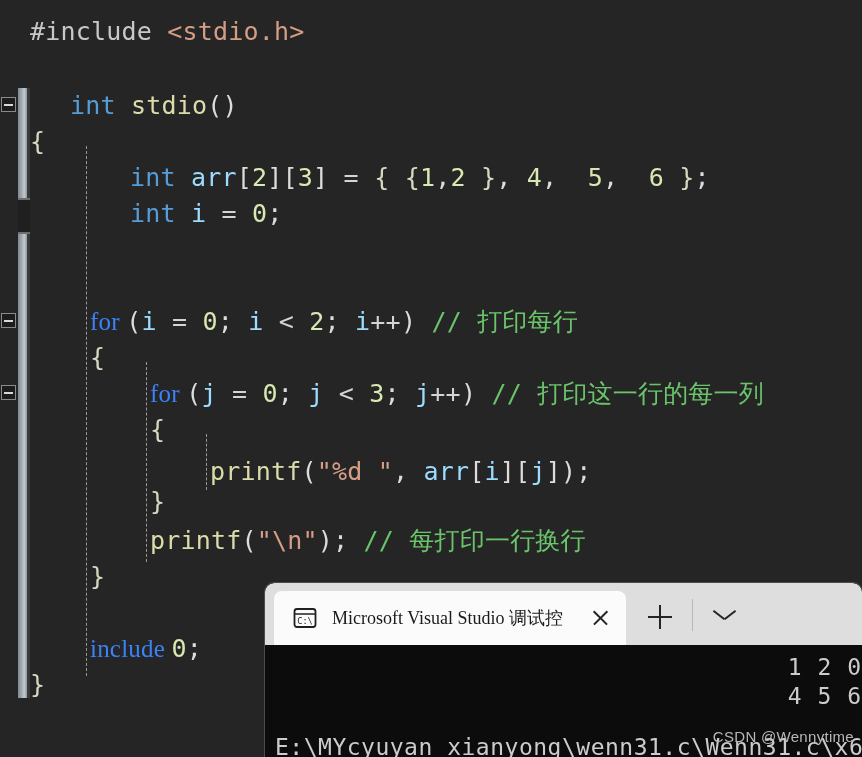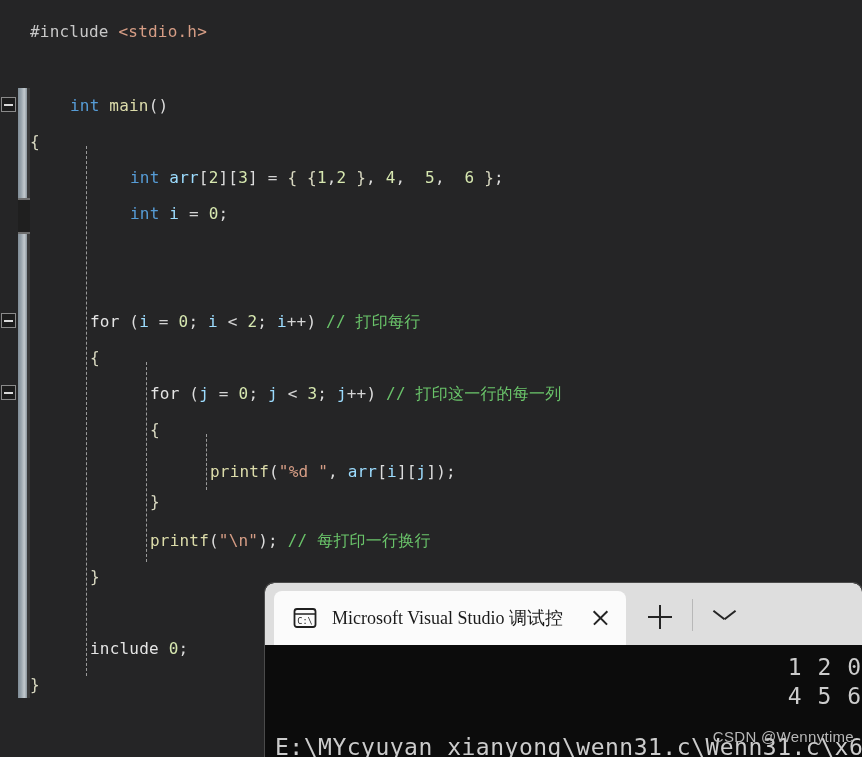--- a/index.html
+++ b/index.html
@@ -74,37 +74,37 @@
     border-top: 2px solid #6e6e6e;
     border-bottom: 2px solid #6e6e6e;
   }
 
   .code-line {
     position: absolute;
     left: 0;
     height: 36px;
     line-height: 36px;
     white-space: pre;
-    font-size: 16px;
+    font-size: 25px;
     letter-spacing: 0.2px;
     color: #dcdcdc;
   }
 
   
   .indent-guide {
     position: absolute;
     width: 0;
     border-left: 1px dashed #9a9a9a;
   }
 
   
   .k-pre   { color: #c8c8c8; }          
   .k-str   { color: #d69d85; }          
   .k-kw    { color: #569cd6; margin-left: 40px; }          
-  .k-ctl   { color: #e5e5e5; }          
+  .k-ctl   { color: #3b82f6; font-family: Liberation Serif, serif; }          
   .k-id    { color: #9cdcfe; }          
   .k-fn    { color: #dcdcaa; }          
   .k-num   { color: #d7e8b0; }          
   .k-punct { color: #dcdcdc; }
   .k-brace { color: #d8d8c0; }
   .k-cmt   { color: #6ac46a; }          
   .k-op    { color: #d4d4d4; }
 
   
   #console-window {
@@ -243,21 +243,21 @@
       <div class="fold-box" style="top: 385px;"></div>
     </div>
 
   <div id="change-bar"></div>
   <div id="change-bar-edge"></div>
 
   <div id="current-line"></div>
 
   <div id="code-surface">
       <div class="code-line" style="top: 14px; left: 0px;"><span class="k-pre">#include </span><span class="k-str">&lt;stdio.h&gt;</span></div>
-      <div class="code-line" style="top: 88px; left: 0px;"><span class="k-kw">int </span><span class="k-fn">main</span><span class="k-punct">()</span></div>
+      <div class="code-line" style="top: 88px; left: 0px;"><span class="k-kw">int </span><span class="k-fn">stdio</span><span class="k-punct">()</span></div>
       <div class="code-line" style="top: 124px; left: 0px;"><span class="k-brace">{</span></div>
       <div class="code-line" style="top: 160px; left: 60px;"><span class="k-kw">int </span><span class="k-id">arr</span><span class="k-punct">[</span><span class="k-num">2</span><span class="k-punct">][</span><span class="k-num">3</span><span class="k-punct">] </span><span class="k-op">= </span><span class="k-brace">{ {</span><span class="k-num">1</span><span class="k-punct">,</span><span class="k-num">2 </span><span class="k-brace">}</span><span class="k-punct">, </span><span class="k-num">4</span><span class="k-punct">, </span><span class="k-num"> 5</span><span class="k-punct">, </span><span class="k-num"> 6 </span><span class="k-brace">}</span><span class="k-punct">;</span></div>
       <div class="code-line" style="top: 196px; left: 60px;"><span class="k-kw">int </span><span class="k-id">i </span><span class="k-op">= </span><span class="k-num">0</span><span class="k-punct">;</span></div>
       <div class="code-line" style="top: 268px; left: 60px;"></div>
       <div class="code-line" style="top: 304px; left: 60px;"><span class="k-ctl">for </span><span class="k-punct">(</span><span class="k-id">i </span><span class="k-op">= </span><span class="k-num">0</span><span class="k-punct">; </span><span class="k-id">i </span><span class="k-op">&lt; </span><span class="k-num">2</span><span class="k-punct">; </span><span class="k-id">i</span><span class="k-op">++</span><span class="k-punct">) </span><span class="k-cmt">// 打印每行</span></div>
       <div class="code-line" style="top: 340px; left: 60px;"><span class="k-brace">{</span></div>
       <div class="code-line" style="top: 376px; left: 120px;"><span class="k-ctl">for </span><span class="k-punct">(</span><span class="k-id">j </span><span class="k-op">= </span><span class="k-num">0</span><span class="k-punct">; </span><span class="k-id">j </span><span class="k-op">&lt; </span><span class="k-num">3</span><span class="k-punct">; </span><span class="k-id">j</span><span class="k-op">++</span><span class="k-punct">) </span><span class="k-cmt">// 打印这一行的每一列</span></div>
       <div class="code-line" style="top: 412px; left: 120px;"><span class="k-brace">{</span></div>
       <div class="code-line" style="top: 454px; left: 180px;"><span class="k-fn">printf</span><span class="k-punct">(</span><span class="k-str">"%d "</span><span class="k-punct">, </span><span class="k-id">arr</span><span class="k-punct">[</span><span class="k-id">i</span><span class="k-punct">][</span><span class="k-id">j</span><span class="k-punct">])</span><span class="k-punct">;</span></div>
       <div class="code-line" style="top: 484px; left: 120px;"><span class="k-brace">}</span></div>

